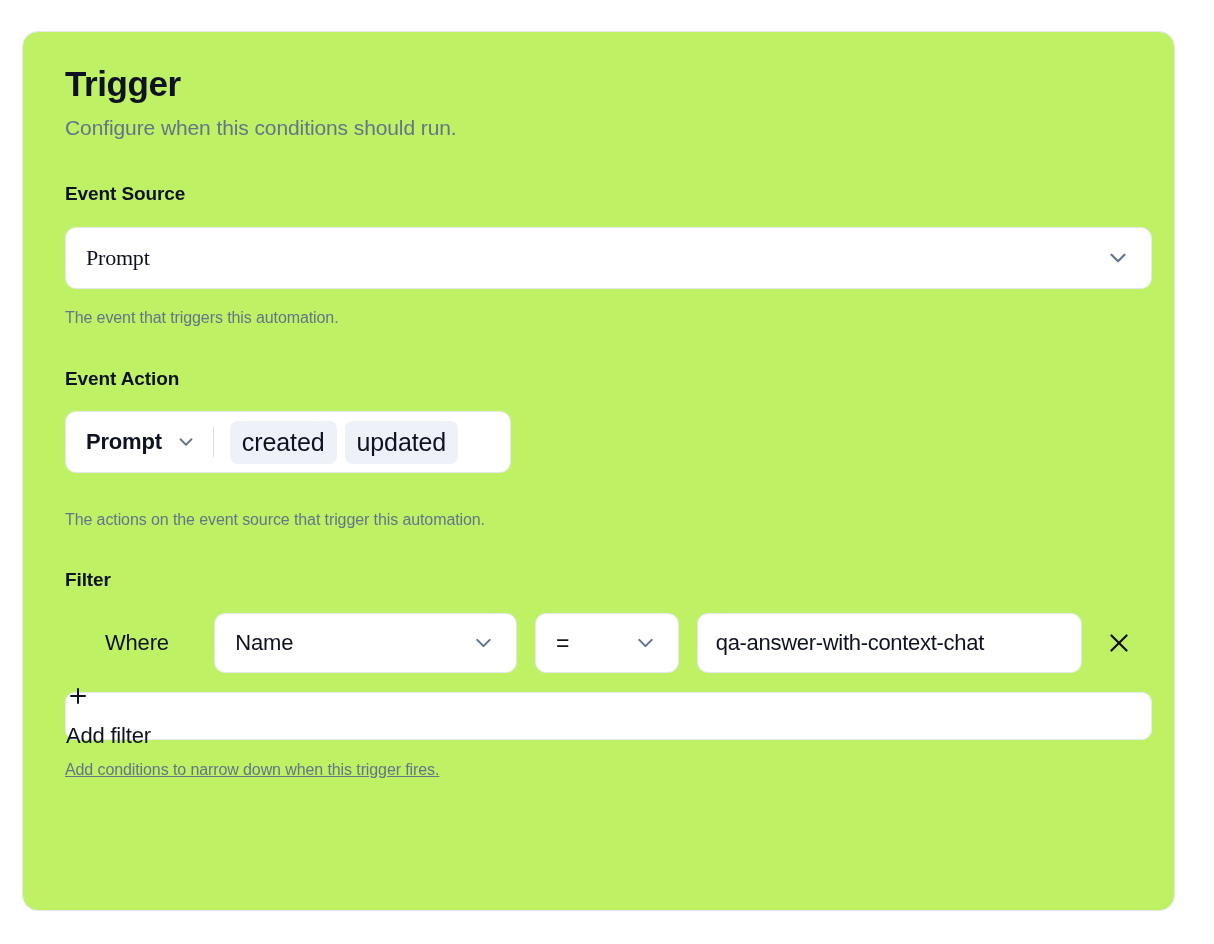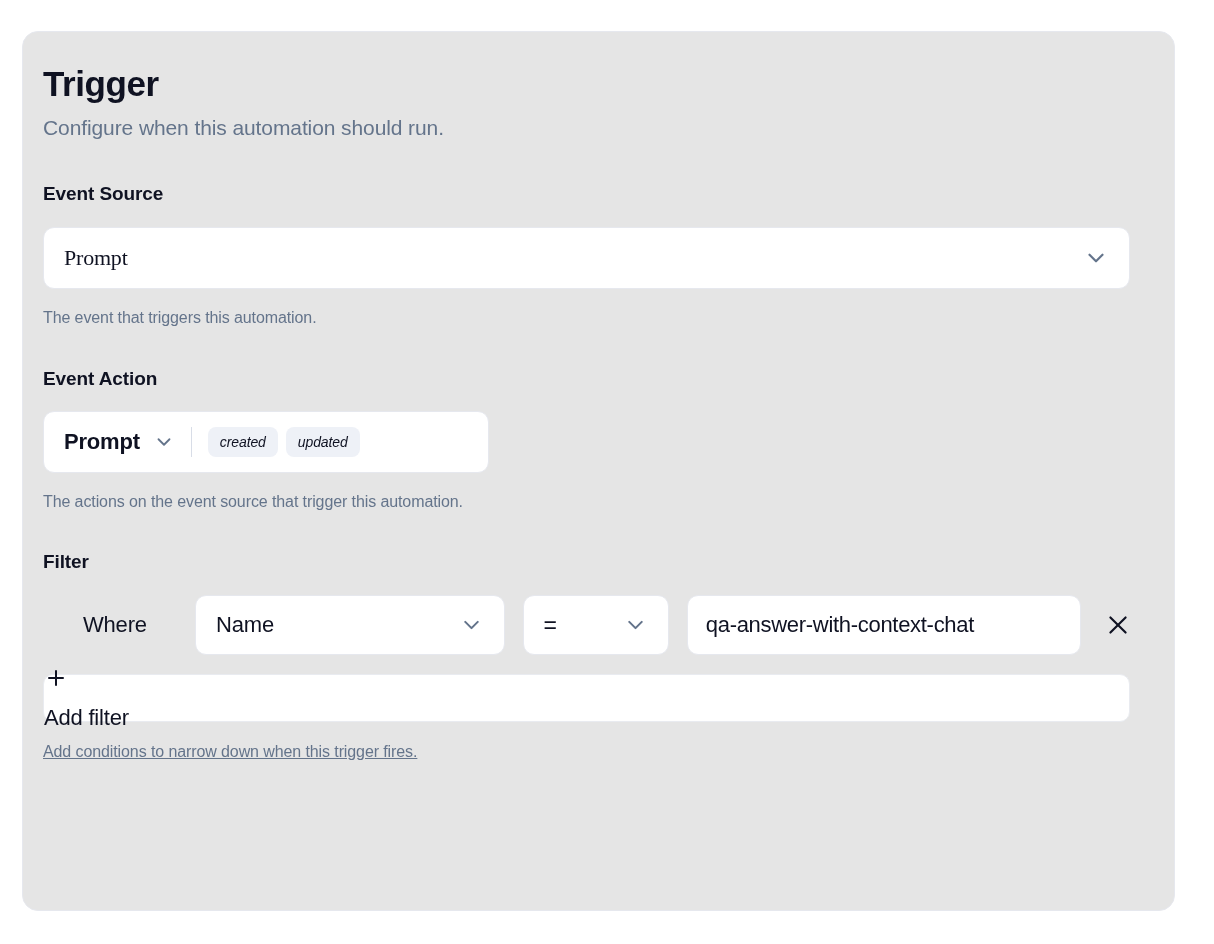--- a/index.html
+++ b/index.html
@@ -21,24 +21,24 @@
     overflow: hidden;
   }
 
   
   .card {
     position: absolute;
     left: 22px;
     top: 31px;
     width: 1153px;
     height: 880px;
-    background: #e5e5e5;
+    background: #bef264;
     border: 1px solid #e6e8ee;
     border-radius: 16px;
-    padding: 30px 34px 0 20px;
+    padding: 30px 34px 0 42px;
   }
 
   
   .card-title {
     font-size: 35px;
     font-weight: 700;
     line-height: 1.12;
     color: #0f1222;
     letter-spacing: -0.4px;
     margin-top: 2px;
@@ -133,26 +133,25 @@
     width: 1px;
     height: 30px;
     background: #d8dde7;
     margin-right: 16px;
   }
   .chips { display: flex; align-items: center; gap: 8px; }
   .chip {
     background: #eef1f7;
     border-radius: 8px;
     padding: 7px 12px;
-    font-size: 14px;
+    font-size: 25px;
     color: #0f1222;
     letter-spacing: -0.1px;
     white-space: nowrap;
     cursor: pointer;
-    font-style: italic;
   }
 
   
   .filter-row {
     margin-top: 22px;
     display: flex;
     align-items: center;
     gap: 0;
     margin-left: 32px;
   }
@@ -244,21 +243,21 @@
 </style>
 </head>
 <body>
 
 <div class="page">
 
   <div class="card">
 
     <h1 class="card-title">Trigger</h1>
 
-    <p class="card-subtitle">Configure when this automation should run.</p>
+    <p class="card-subtitle">Configure when this conditions should run.</p>
 
     <div class="section-event-source">
 
       <div class="field-label">Event Source</div>
 
       <div class="select-full">
         <span class="select-value">Prompt</span>
         <span class="chev">
           <svg width="26" height="26" viewBox="0 0 24 24" fill="none" stroke="#64748b" stroke-width="2" stroke-linecap="round" stroke-linejoin="round">
             <polyline points="6 9 12 15 18 9"></polyline>
@@ -285,21 +284,21 @@
         </div>
 
         <div class="ms-divider"></div>
 
         <div class="chips">
           <span class="chip">created</span>
           <span class="chip">updated</span>
         </div>
       </div>
 
-      <div class="field-help" style="margin-top:20px">The actions on the event source that trigger this automation.</div>
+      <div class="field-help" style="margin-top:38px">The actions on the event source that trigger this automation.</div>
     </div>
 
     <div class="section-filter">
 
       <div class="field-label">Filter</div>
 
       <div class="filter-row">
 
         <span class="where-label">Where</span>
 

